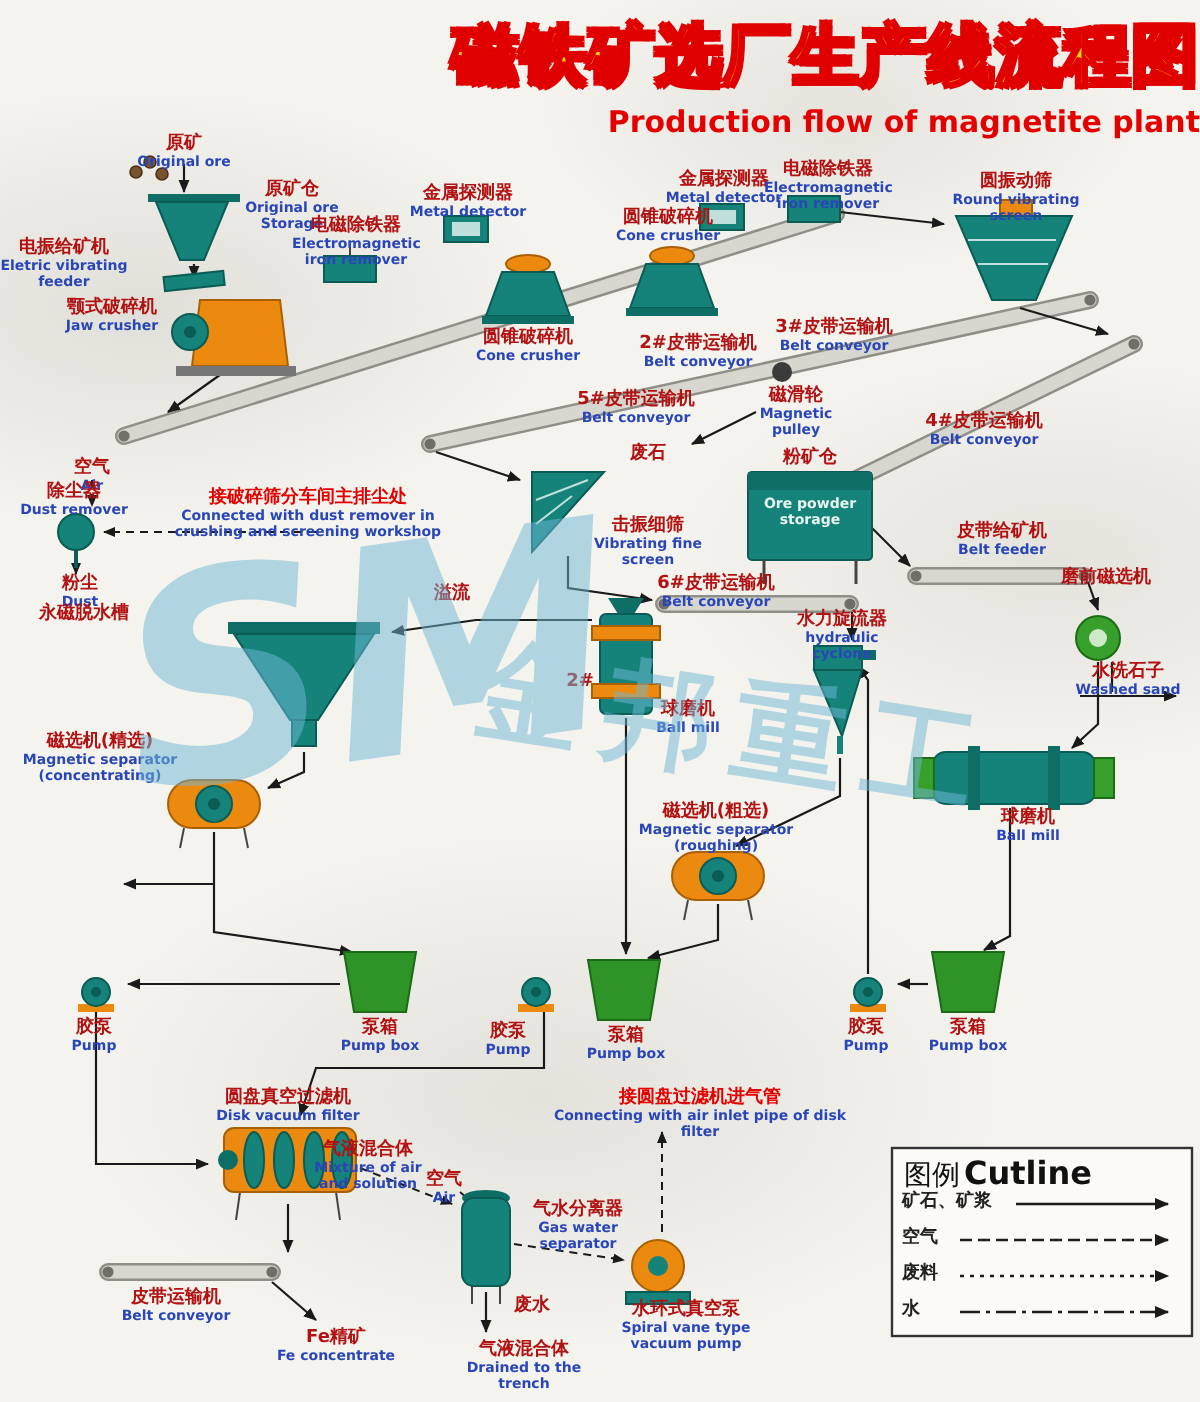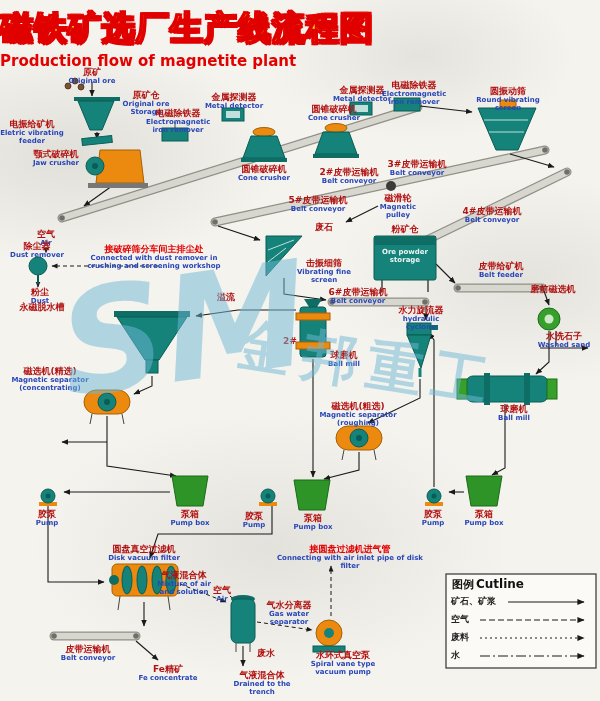--- a/index.html
+++ b/index.html
@@ -7,35 +7,35 @@
     position:relative;width:600px;height:701px;overflow:hidden;
     font-family:"DejaVu Sans","Liberation Sans",sans-serif;
     background:
       radial-gradient(ellipse 300px 160px at 12% 22%, rgba(208,206,198,.55), transparent 70%),
       radial-gradient(ellipse 280px 150px at 88% 40%, rgba(212,210,202,.5), transparent 70%),
       radial-gradient(ellipse 340px 190px at 45% 78%, rgba(206,204,196,.45), transparent 70%),
       radial-gradient(ellipse 220px 120px at 70% 8%, rgba(214,211,203,.5), transparent 70%),
       #f4f3ee;
   }
   svg.diagram{position:absolute;left:0;top:0;z-index:1}
-  .titlewrap{position:absolute;top:6px;left:0;width:100%;text-align:left;z-index:5}
+  .titlewrap{position:absolute;top:6px;left:0;width:100%;text-align:right;z-index:5}
   .title{
     font-size:33px;font-weight:900;color:#ffd400;letter-spacing:1px;
     -webkit-text-stroke:1.3px #e00000;
     text-shadow:1.5px 1.5px 0 #e00000,-1.5px -1.5px 0 #e00000,1.5px -1.5px 0 #e00000,-1.5px 1.5px 0 #e00000;
   }
   .subtitle{font-size:15px;font-weight:700;color:#e50000;margin-top:1px}
   .lbl{position:absolute;z-index:3;text-align:center;transform:translate(-50%,0);line-height:1.15}
   .lbl .zh{display:block;font-size:9px;font-weight:700;color:#b21212}
   .lbl .en{display:block;font-size:7px;font-weight:700;color:#2946b8}
   .lbl.note .zh{color:#e30000}
   .lbl.white-en .en{color:#eaf6f3}
   .lbl-l{position:absolute;z-index:3;font-size:9px;font-weight:700;color:#222;line-height:1.1}
-  .legend-title .t-zh{font-size:11px;font-weight:700;color:#111}
-  .legend-title .t-en{font-size:12px;font-weight:700;color:#111;margin-left:2px}
+  .legend-title .t-zh{font-size:14px;font-weight:400;color:#111}
+  .legend-title .t-en{font-size:16px;font-weight:700;color:#111;margin-left:2px}
   .wm{position:absolute;left:60px;top:255px;width:480px;height:220px;z-index:4;pointer-events:none;opacity:.5}
   .wm-logo{position:absolute;left:0;top:-10px;font-size:145px;font-weight:800;font-style:italic;color:#6fb9d6;transform:rotate(-8deg)}
   .wm-text{position:absolute;left:175px;top:72px;font-size:56px;font-weight:800;color:#6fb9d6;letter-spacing:10px;white-space:nowrap;transform:rotate(9deg)}
 </style>
 </head>
 <body>
 
 <div class="stage">
 
   <div class="titlewrap">

